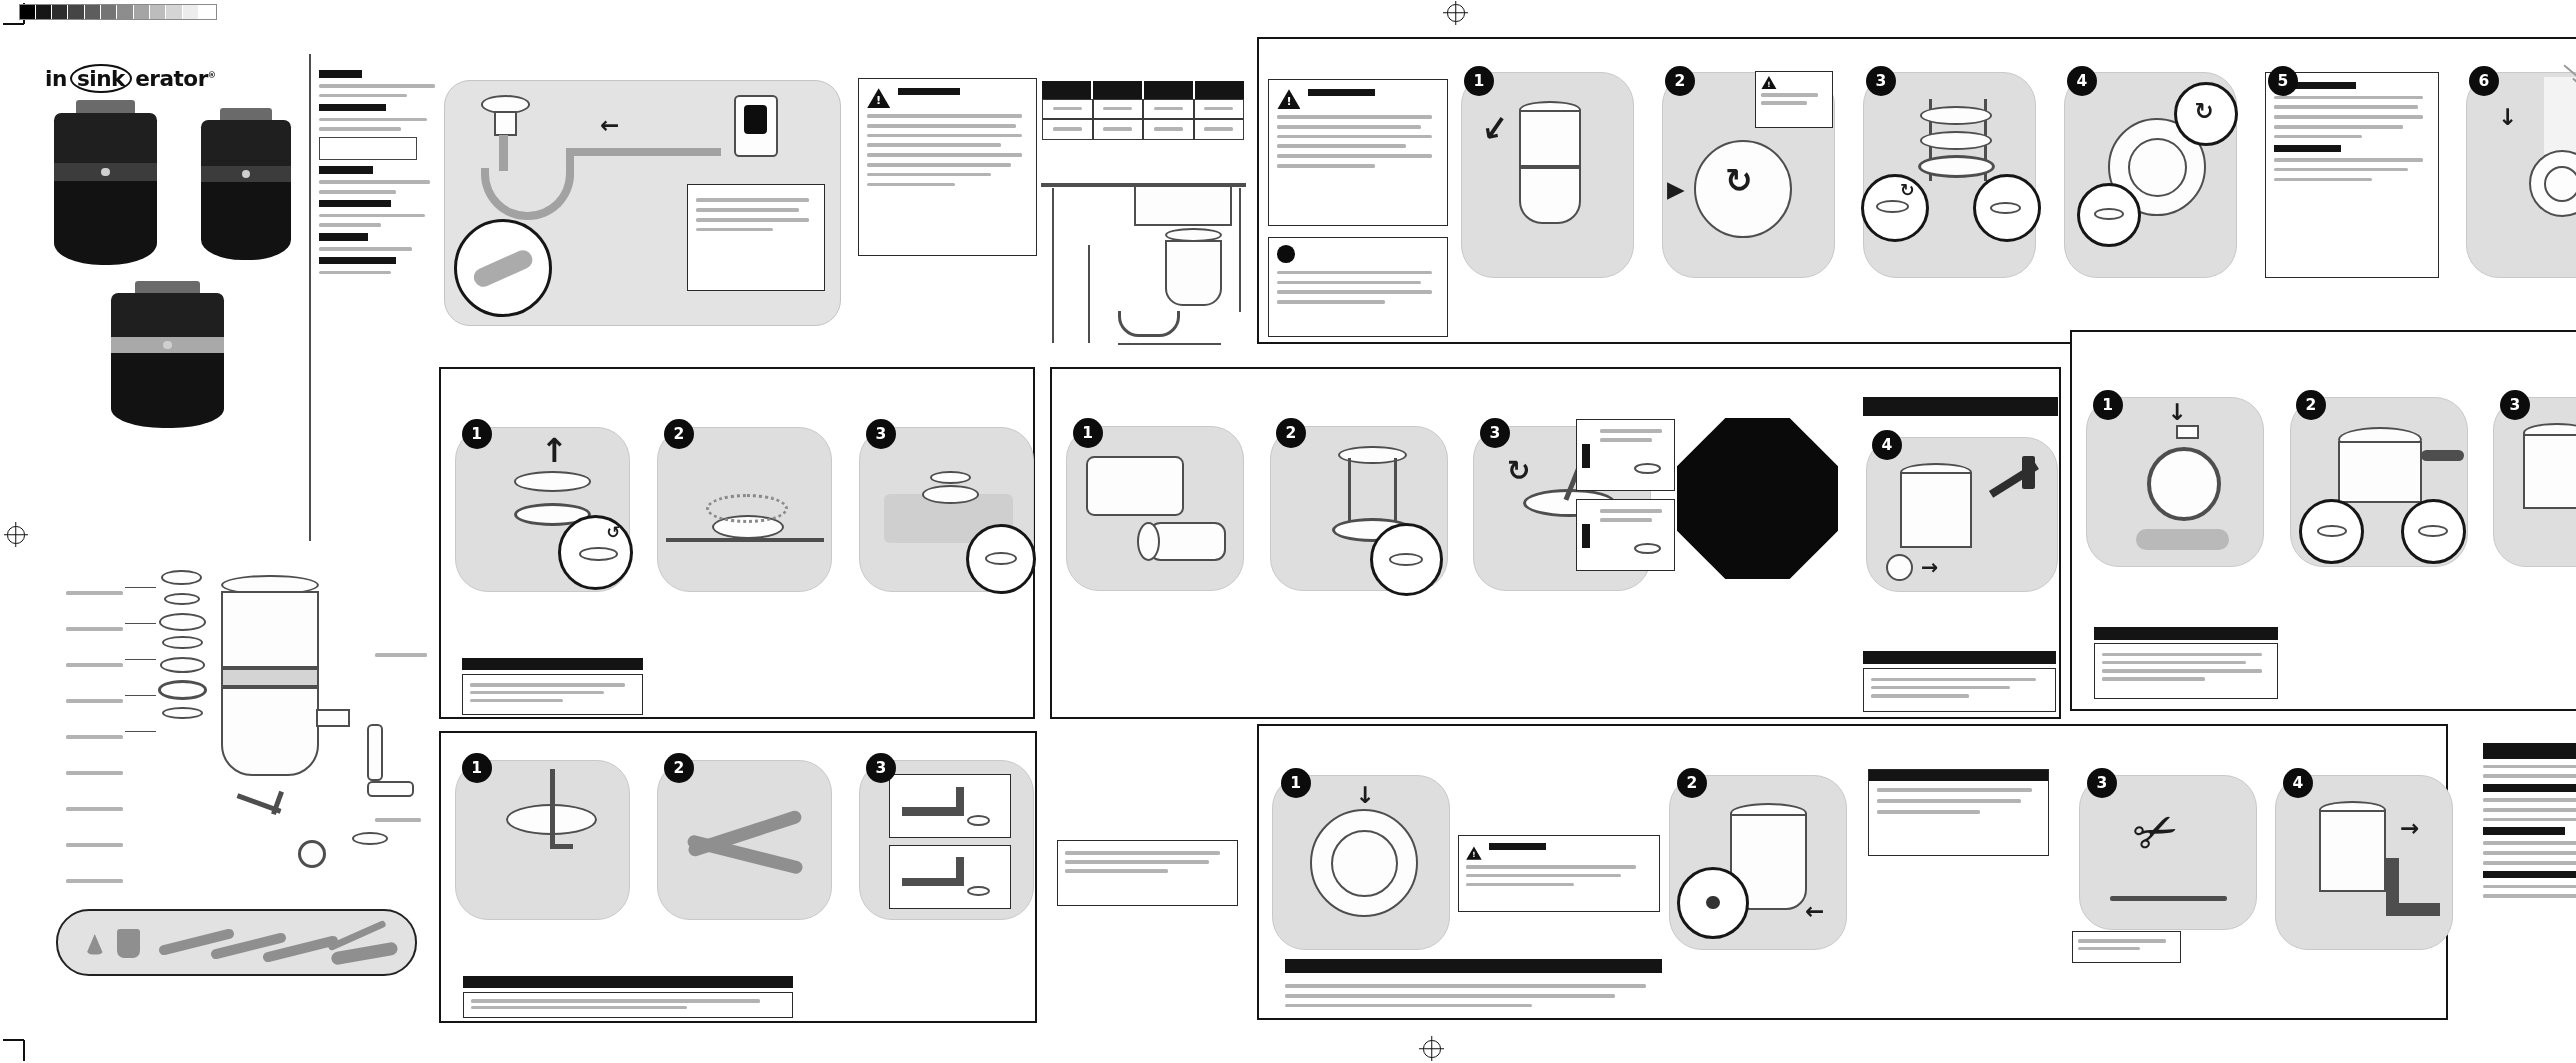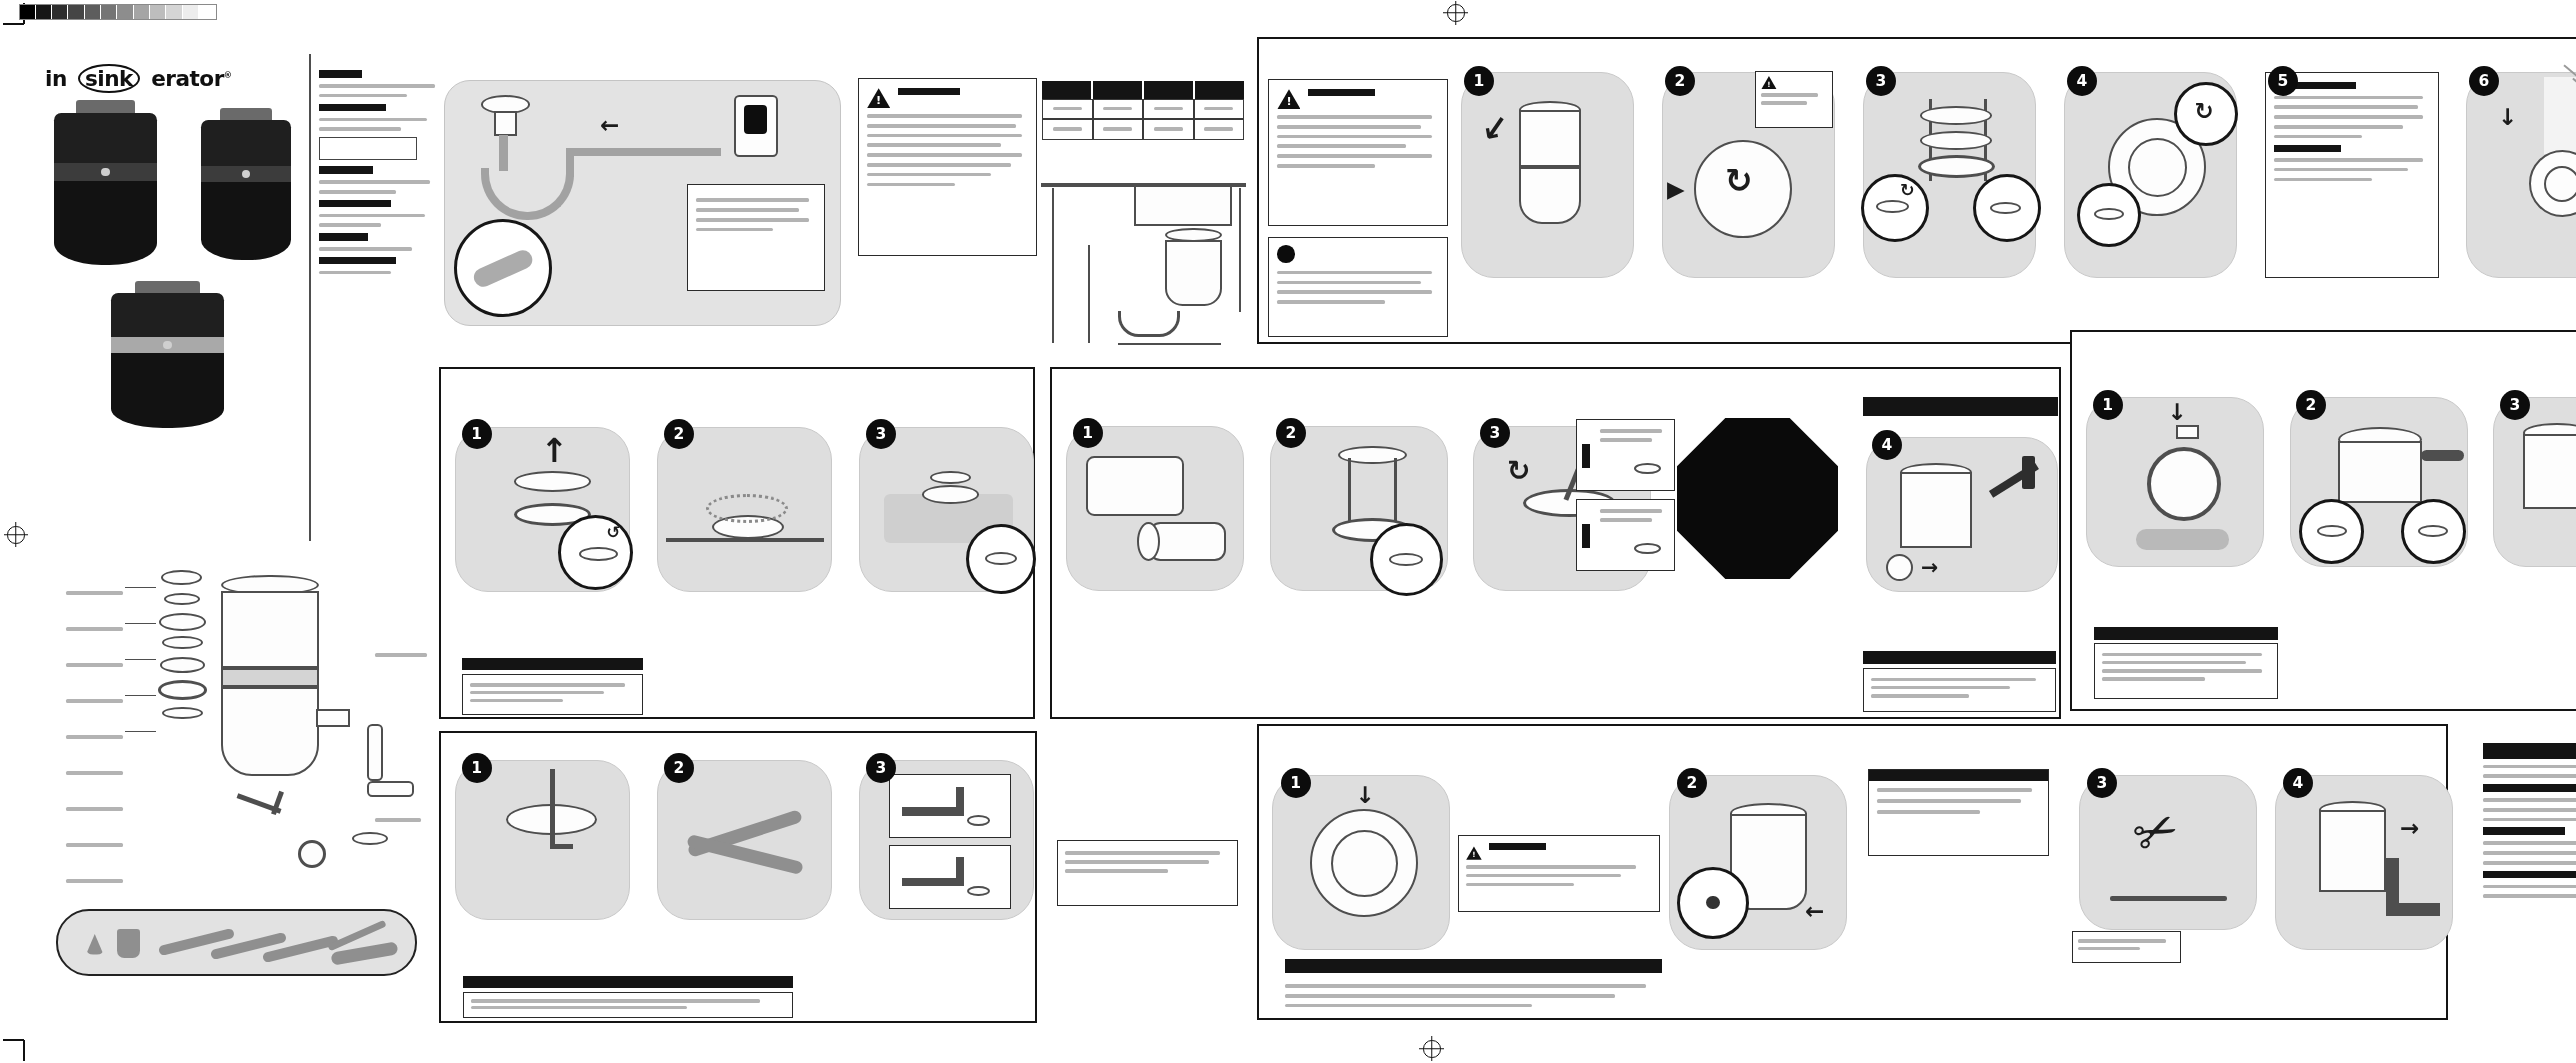--- a/index.html
+++ b/index.html
@@ -28,21 +28,21 @@
   .octagon{position:absolute;background:#0a0a0a;
        clip-path:polygon(30% 0,70% 0,100% 30%,100% 70%,70% 100%,30% 100%,0 70%,0 30%)}
   .calib{position:absolute;display:flex;height:15.5px;width:198px;border:0.5px solid #8a8a8a}
   .sw{flex:1;border-right:0.5px solid #ffffff}
   .regmark{position:absolute;width:17.5px;height:17.5px;border:1.5px solid #111;border-radius:50%}
   .regmark::before{content:"";position:absolute;left:50%;top:-4.6px;bottom:-4.6px;width:1.5px;background:#111;transform:translateX(-50%)}
   .regmark::after{content:"";position:absolute;top:50%;left:-4.6px;right:-4.6px;height:1.5px;background:#111;transform:translateY(-50%)}
   .trim-v{position:absolute;width:1.5px;height:20.6px;background:#111}
   .trim-h{position:absolute;width:20.6px;height:1.5px;background:#111}
   .logo{font-weight:700;font-size:21.6px;color:#101010;letter-spacing:-0.5px}
-  .logo .gear{display:inline-block;border:2.1px solid #101010;border-radius:50%;padding:0 5.2px;margin:0 11px}
+  .logo .gear{display:inline-block;border:2.1px solid #101010;border-radius:50%;padding:0 5.2px;margin:0 3px}
   .logo i{font-style:normal}
   .logo sup{font-size:8.2px}
   .disposer{position:absolute}
   .dp-mount{height:8%;width:58%;margin:0 auto;background:#6a6a6a;border-radius:3.1px 3.1px 0 0}
   .dp-hopper{height:30%;background:#1f1f1f;border-radius:7.2px 7.2px 0 0}
   .dp-band{height:11%;background:#3c3c3c;position:relative}
   .dp-band::after{content:"";position:absolute;left:50%;top:50%;width:8.2px;height:8.2px;margin:-4.1px;border-radius:50%;background:#cfcfcf}
   .dp-motor{height:51%;background:#121212;border-radius:0 0 46% 46%/0 0 26% 26%}
   .silver .dp-band{background:#a9a9a9}
   .tool{position:absolute;background:#8f8f8f;border-radius:7.2px}

